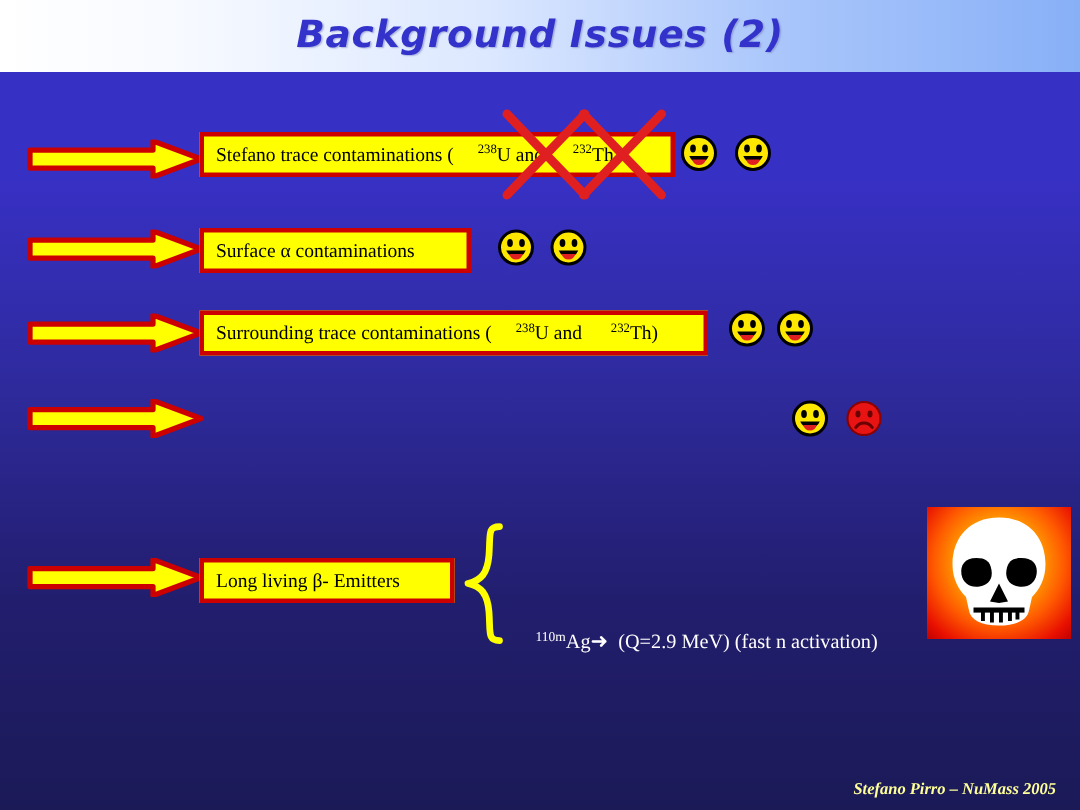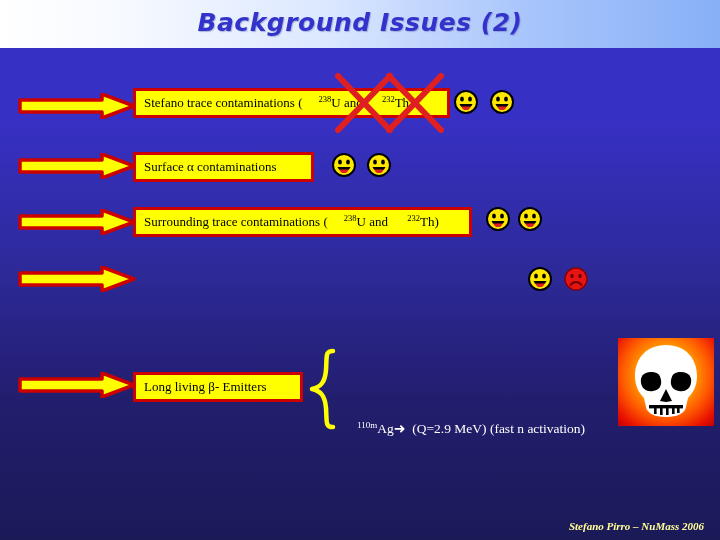--- a/index.html
+++ b/index.html
@@ -293,15 +293,15 @@
       <path d="M37,46 L31,58 L37,59 L43,58 Z" fill="#000000"></path>
       <rect x="20" y="62" width="34" height="3.4" fill="#000000"></rect>
       <rect x="25" y="64" width="2.6" height="7" fill="#000000"></rect>
       <rect x="31" y="64" width="2.6" height="8" fill="#000000"></rect>
       <rect x="37" y="64" width="2.6" height="8" fill="#000000"></rect>
       <rect x="43" y="64" width="2.6" height="7" fill="#000000"></rect>
       <rect x="48" y="64" width="2.6" height="6" fill="#000000"></rect>
     </svg>
   </div>
 
-  <div id="footer">Stefano Pirro – NuMass 2006</div>
+  <div id="footer">Stefano Pirro – NuMass 2005</div>
 
 </div>
 
 </body></html>

